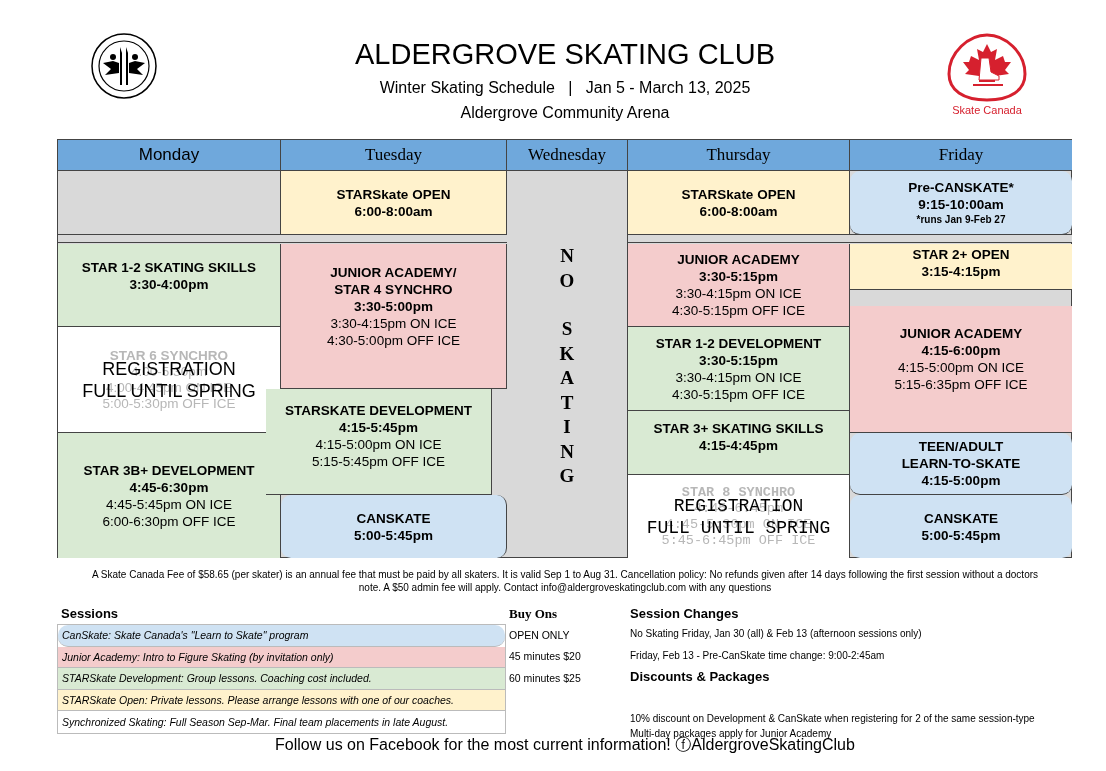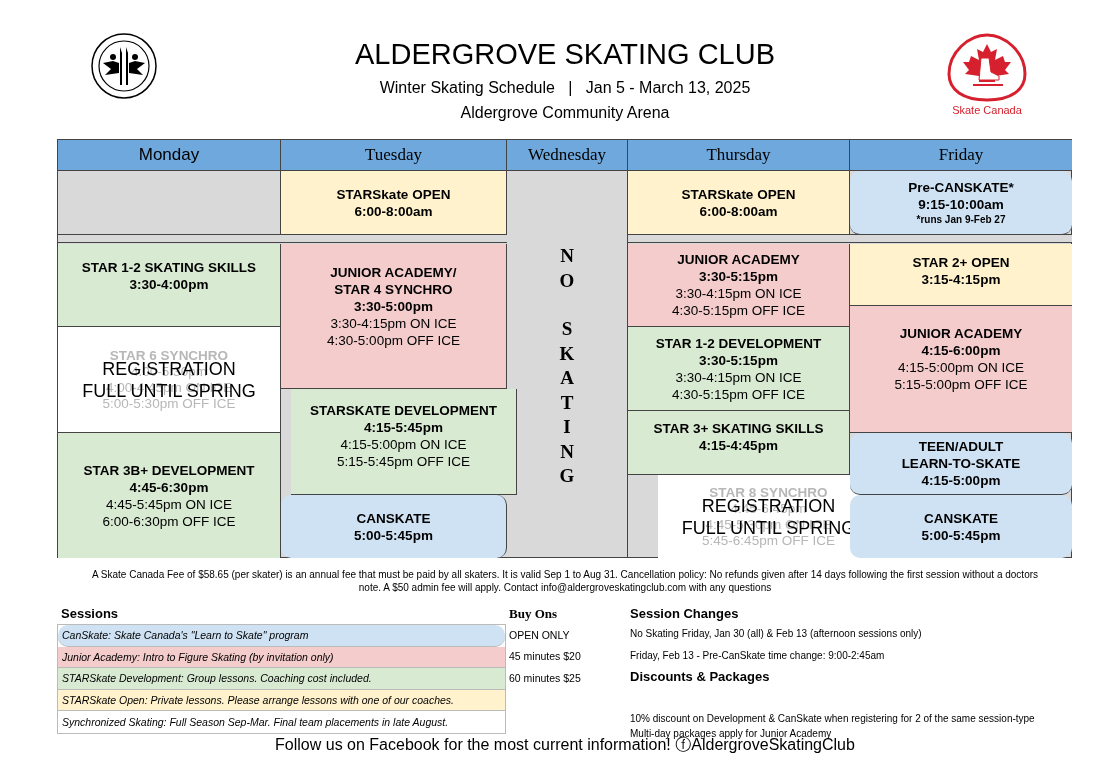--- a/index.html
+++ b/index.html
@@ -147,21 +147,21 @@
     <span>6:00-6:30pm OFF ICE</span>
   </div>
 
   <div class="cell red" style="left:223px;top:104px;width:226px;height:145px;padding-bottom:20px;">
     <span class="t">JUNIOR ACADEMY/</span>
     <span class="t">STAR 4 SYNCHRO</span>
     <span class="tm">3:30-5:00pm</span>
     <span>3:30-4:15pm ON ICE</span>
     <span>4:30-5:00pm OFF ICE</span>
   </div>
-  <div class="cell green" style="left:233px;top:249px;width:226px;height:106px;padding-bottom:12px;">
+  <div class="cell green" style="left:208px;top:249px;width:226px;height:106px;padding-bottom:12px;">
     <span class="t">STARSKATE DEVELOPMENT</span>
     <span class="tm">4:15-5:45pm</span>
     <span>4:15-5:00pm ON ICE</span>
     <span>5:15-5:45pm OFF ICE</span>
   </div>
   <div class="cell blue" style="left:223px;top:355px;width:226px;height:63px;border-bottom:none;">
     <span class="t">CANSKATE</span>
     <span class="tm">5:00-5:45pm</span>
   </div>
 
@@ -174,44 +174,44 @@
   <div class="cell green" style="left:570px;top:187px;width:222px;height:84px;">
     <span class="t">STAR 1-2 DEVELOPMENT</span>
     <span class="tm">3:30-5:15pm</span>
     <span>3:30-4:15pm ON ICE</span>
     <span>4:30-5:15pm OFF ICE</span>
   </div>
   <div class="cell green" style="left:570px;top:271px;width:222px;height:64px;padding-bottom:12px;">
     <span class="t">STAR 3+ SKATING SKILLS</span>
     <span class="tm">4:15-4:45pm</span>
   </div>
-  <div class="cell white" style="left:600px;top:335px;width:222px;height:83px;border-bottom:none;">
+  <div class="cell white" style="left:570px;top:335px;width:222px;height:83px;border-bottom:none;font-family:Liberation Mono, monospace;">
     <div class="full">
       <div class="faded">
         <span class="t">STAR 8 SYNCHRO</span>
         <span>4:45-6:45pm</span>
         <span>4:45-5:30pm ON ICE</span>
         <span>5:45-6:45pm OFF ICE</span>
       </div>
       <div class="overlay">
         <div>REGISTRATION</div>
         <div>FULL UNTIL SPRING</div>
       </div>
     </div>
   </div>
 
-  <div class="cell yellow" style="left:792px;top:104px;width:222px;height:62px;border-right:none;padding-bottom:8px;">
+  <div class="cell yellow" style="left:792px;top:104px;width:222px;height:46px;border-right:none;padding-bottom:8px;">
     <span class="t">STAR 2+ OPEN</span>
     <span class="tm">3:15-4:15pm</span>
   </div>
   <div class="cell red" style="left:792px;top:166px;width:222px;height:127px;border-right:none;padding-bottom:20px;">
     <span class="t">JUNIOR ACADEMY</span>
     <span class="tm">4:15-6:00pm</span>
     <span>4:15-5:00pm ON ICE</span>
-    <span>5:15-5:00pm OFF ICE</span>
+    <span>5:15-6:35pm OFF ICE</span>
   </div>
   <div class="cell blue" style="left:792px;top:293px;width:222px;height:62px;border-right:none;">
     <span class="t">TEEN/ADULT</span>
     <span class="t">LEARN-TO-SKATE</span>
     <span class="tm">4:15-5:00pm</span>
   </div>
   <div class="cell blue" style="left:792px;top:355px;width:222px;height:63px;border-right:none;border-bottom:none;">
     <span class="t">CANSKATE</span>
     <span class="tm">5:00-5:45pm</span>
   </div>

